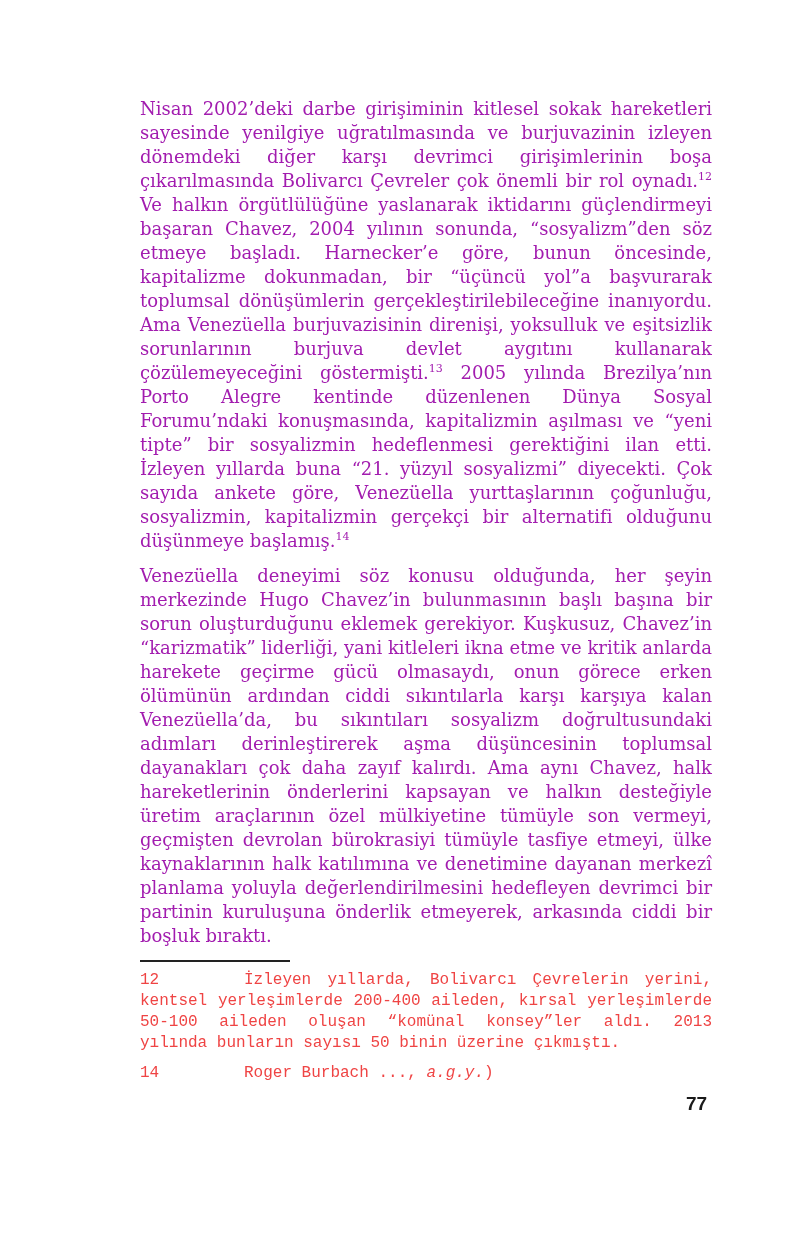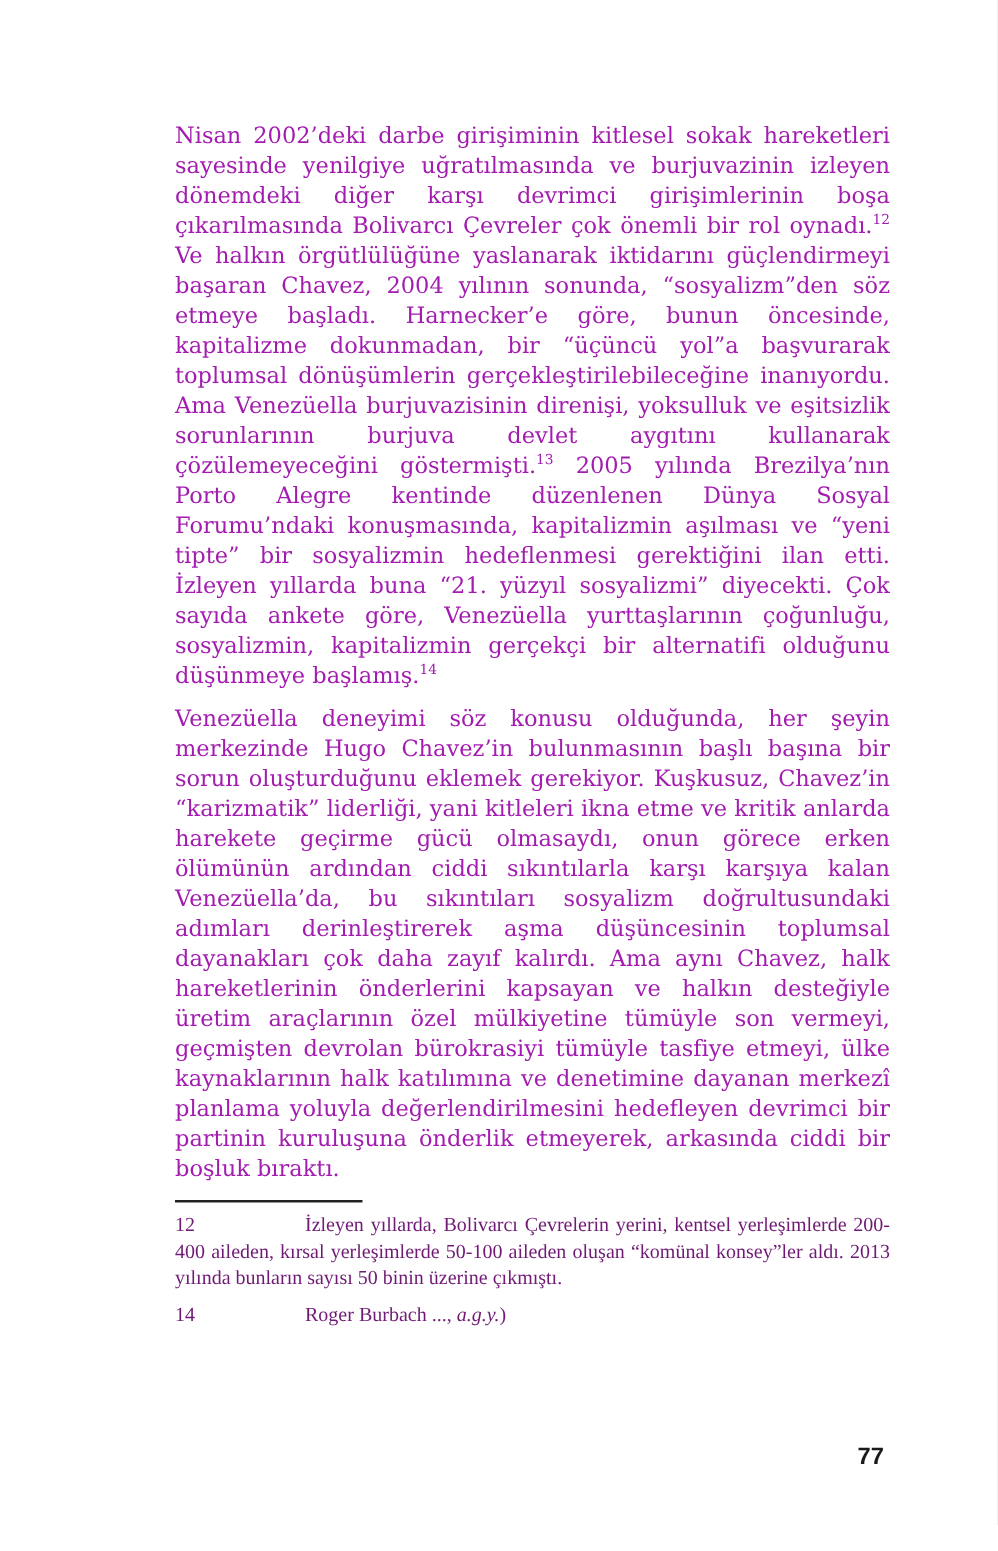--- a/index.html
+++ b/index.html
@@ -30,35 +30,35 @@
     line-height: 0;
     vertical-align: super;
   }
   .footnote-rule {
     width: 150px;
     height: 0;
     border-top: 2px solid #222222;
     margin: 12px 0 8px 0;
   }
   .footnote {
-    font-family: Liberation Serif, serif;
+    font-family: Liberation Mono, monospace;
     font-size: 16px;
     line-height: 21px;
     text-align: justify;
-    color: #701a75;
+    color: #ef4444;
     margin: 0 0 9px 0;
   }
   .footnote .fn-num {
     display: inline-block;
     width: 104px;
   }
   .footnote i { font-style: italic; }
   .page-number {
     position: absolute;
-    top: 1155px;
+    top: 1093px;
     left: 686px;
     font-family: "Liberation Sans", sans-serif;
     font-weight: bold;
     font-size: 19px;
     color: #1a1a1a;
   }
 </style>
 </head>
 <body>
 

